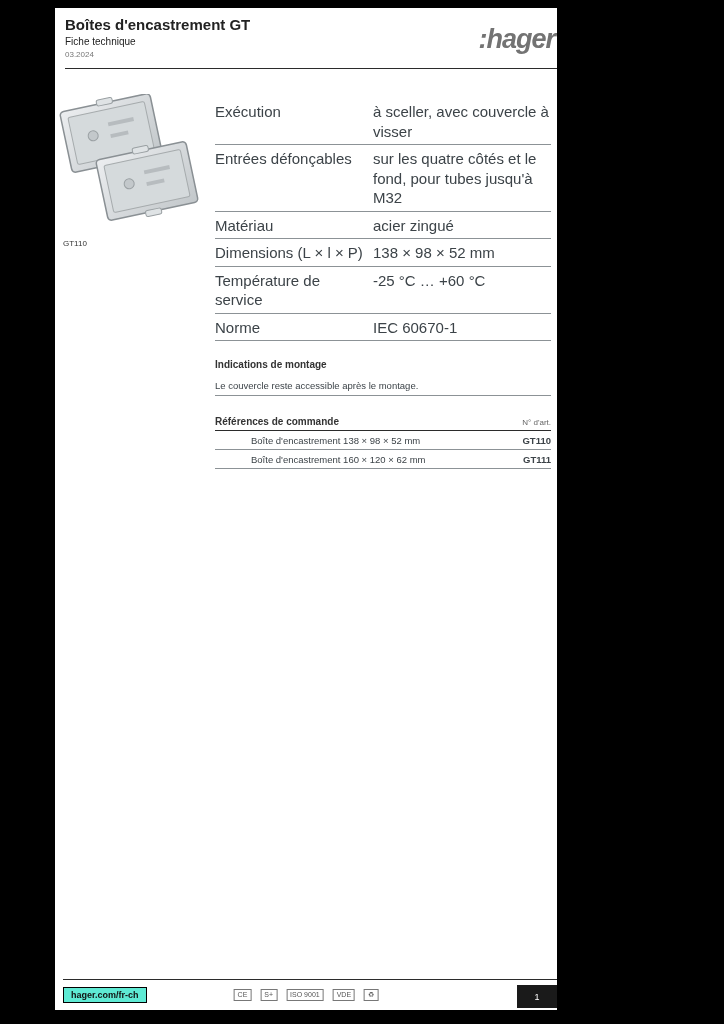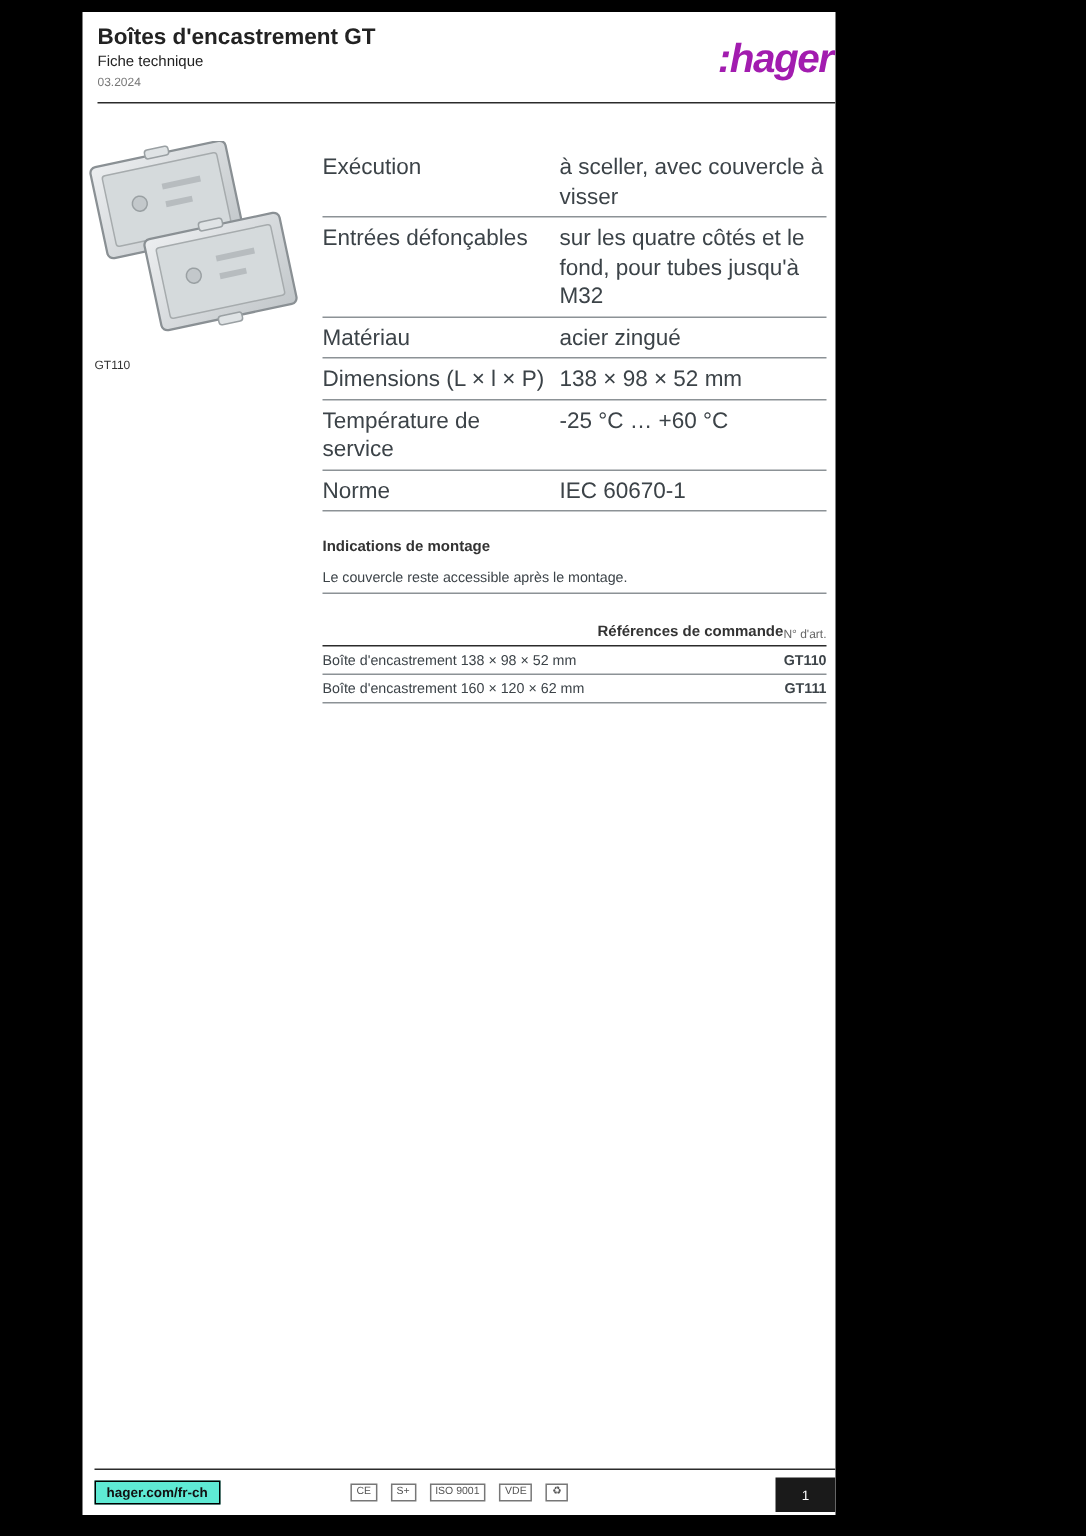--- a/index.html
+++ b/index.html
@@ -9,42 +9,42 @@
   }
   .page{
     position:absolute;left:55px;top:8px;width:502px;height:1002px;
     background:#fff;overflow:hidden;
   }
   
   .header-title{position:absolute;left:10px;top:8px;font-size:15px;font-weight:bold;color:#222;}
   .header-subtitle{position:absolute;left:10px;top:28px;font-size:10px;color:#222;}
   .header-edition{position:absolute;left:10px;top:42px;font-size:8px;color:#777;}
   .logo{position:absolute;right:2px;top:16px;font-size:27px;font-weight:bold;
-        color:#a21caf;letter-spacing:-1px;font-style:italic;}
+        color:#737373;letter-spacing:-1px;font-style:italic;}
   .header-rule{position:absolute;left:10px;right:0;top:60px;border-top:1px solid #2b2b2b;}
   
   .photo{position:absolute;left:2px;top:86px;width:142px;height:128px;}
   .photo-caption{position:absolute;left:8px;top:231px;font-size:8px;color:#333;}
   
   .main{position:absolute;left:160px;top:90px;right:6px;}
   .main-title{font-size:12.5px;font-weight:bold;color:#333;margin:0 0 20px 0;line-height:1.25;}
   .sec-heading{font-size:10px;font-weight:bold;color:#333;margin:0 0 6px 0;}
   .spec-row{display:flex;align-items:flex-start;border-bottom:1px solid #8c9296;
             padding:4px 0 3px 0;font-size:15px;color:#3c4348;line-height:1.3;}
   .spec-label{flex:0 0 150px;padding-right:8px;}
   .spec-value{flex:1;}
   .para-row{border-bottom:1px solid #8c9296;padding:4px 0 3px 0;
             font-size:9.5px;color:#3c4348;line-height:1.3;}
   .sec-gap{height:18px;}
-  .order-head{display:flex;border-bottom:1px solid #2b2b2b;padding:2px 0 3px 0;text-align:right;}
+  .order-head{display:flex;border-bottom:1px solid #2b2b2b;padding:2px 0 3px 0;}
   .order-head-left{flex:1;font-size:10px;font-weight:bold;color:#333;}
   .order-head-right{flex:0 0 auto;font-size:8px;color:#666;align-self:flex-end;}
   .order-row{display:flex;border-bottom:1px solid #8c9296;padding:4px 0 3px 0;
              font-size:9.5px;color:#3c4348;}
-  .order-label{flex:1;}
+  .order-label{flex:1;margin-left:36px;}
   .order-ref{flex:0 0 auto;font-weight:bold;}
   
   .footer-rule{position:absolute;left:8px;right:0;bottom:30px;border-top:1px solid #2b2b2b;}
   .site-box{position:absolute;left:8px;bottom:7px;border:1.5px solid #000;
             padding:2px 7px;font-size:9px;font-weight:bold;color:#111;background:#5eead4;cursor:pointer;}
   .cert-row{position:absolute;left:50%;transform:translateX(-50%);bottom:9px;
             display:flex;gap:9px;align-items:center;}
   .cert-mark{font-size:7px;color:#555;border:1px solid #777;padding:1px 3px;line-height:1.1;}
   .page-box{position:absolute;right:0;bottom:2px;width:40px;height:23px;background:#1a1a1a;
             color:#fff;font-size:9px;display:flex;align-items:center;justify-content:center;}

